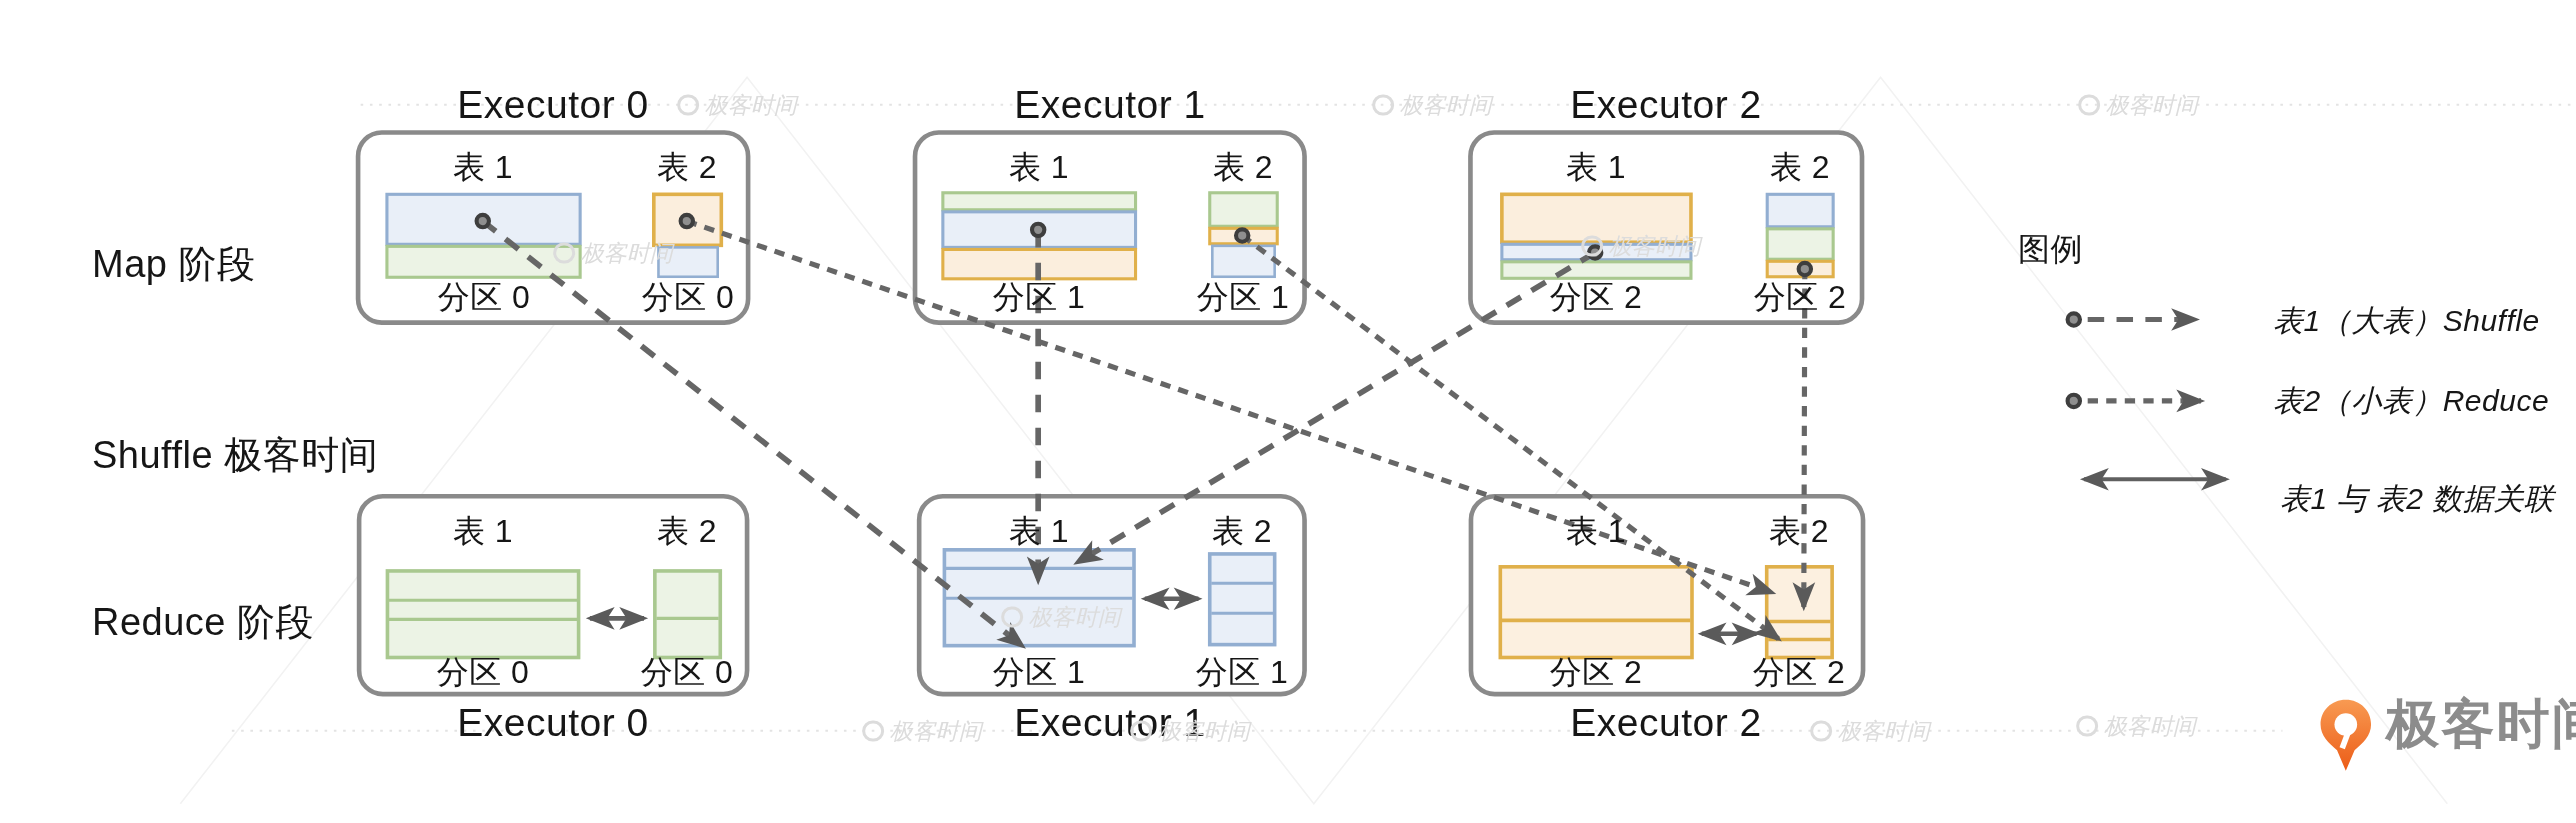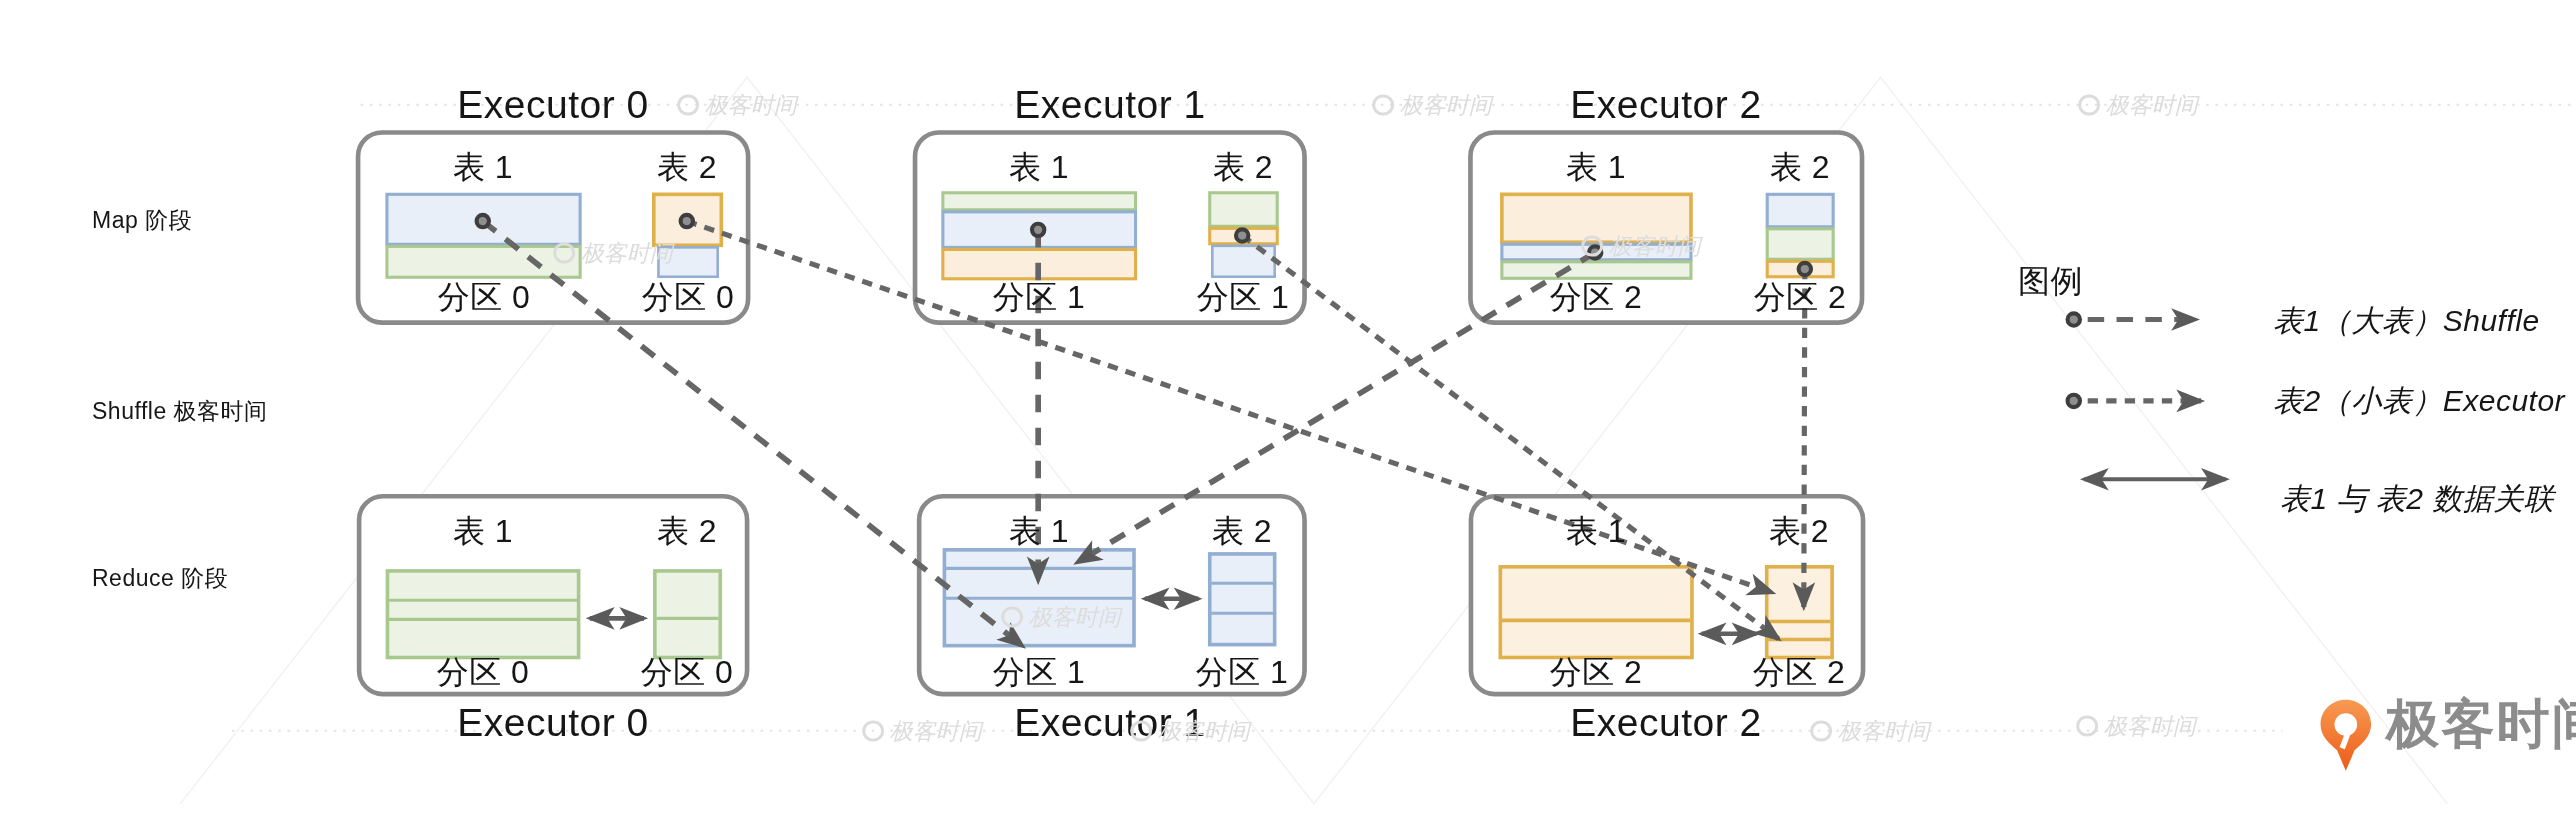--- a/index.html
+++ b/index.html
@@ -7,25 +7,25 @@
     position:relative; width:2640px; height:824px; background:#ffffff;
     font-family:"Liberation Sans", sans-serif; color:#161616; overflow:hidden;
   }
   svg.layer{position:absolute;left:0;top:0;}
   .lbl{
     position:absolute; line-height:1; white-space:nowrap; color:#161616;
     transform:translateX(-50%); font-weight:400; letter-spacing:0.5px;text-align:center;
   }
   .lbl-left{transform:none;}
   .f-exec{font-size:39px;}
-  .f-stage{font-size:23px;}
+  .f-stage{font-size:38px;margin-top:36px;}
   .f-tbl{font-size:32px;}
   .f-part{font-size:32px;}
   .f-legend{font-size:30px;font-style:italic;}
-  .f-legend-title{font-size:32px;margin-top:32px;}
+  .f-legend-title{font-size:32px;}
   .wm{
     position:absolute; transform:translate(-50%,-50%); color:#dcdcdc;
     font-size:23px; white-space:nowrap; display:flex; align-items:center; gap:6.2px;
     line-height:1;
   }
   .wm::before{
     content:""; display:inline-block; width:15.5px; height:15.5px;
     border:3.6px solid #dcdcdc; border-radius:50%;
   }
   .logo{
@@ -211,21 +211,21 @@
   <div class="lbl f-tbl" style="left:1799px;top:515px">表 2</div>
   <div class="lbl f-part" style="left:1596px;top:656px">分区 2</div>
   <div class="lbl f-part" style="left:1799px;top:656px">分区 2</div>
 
   <div class="lbl f-exec" style="left:553px;top:703px">Executor 0</div>
   <div class="lbl f-exec" style="left:1110px;top:703px">Executor 1</div>
   <div class="lbl f-exec" style="left:1666px;top:703px">Executor 2</div>
 
   <div class="lbl lbl-left f-legend-title" style="left:2018px;top:233px">图例</div>
   <div class="lbl lbl-left f-legend" style="left:2273px;top:306px">表1（大表）Shuffle</div>
-  <div class="lbl lbl-left f-legend" style="left:2273px;top:386px">表2（小表）Executor</div>
+  <div class="lbl lbl-left f-legend" style="left:2273px;top:386px">表2（小表）Reduce</div>
   <div class="lbl lbl-left f-legend" style="left:2280px;top:484px">表1 与 表2 数据关联</div>
 
   <span class="wm" style="left:737px;top:105px">
       <i>极客时间</i>
     </span>
   <span class="wm" style="left:1432px;top:105px">
       <i>极客时间</i>
     </span>
   <span class="wm" style="left:2138px;top:105px">
       <i>极客时间</i>

